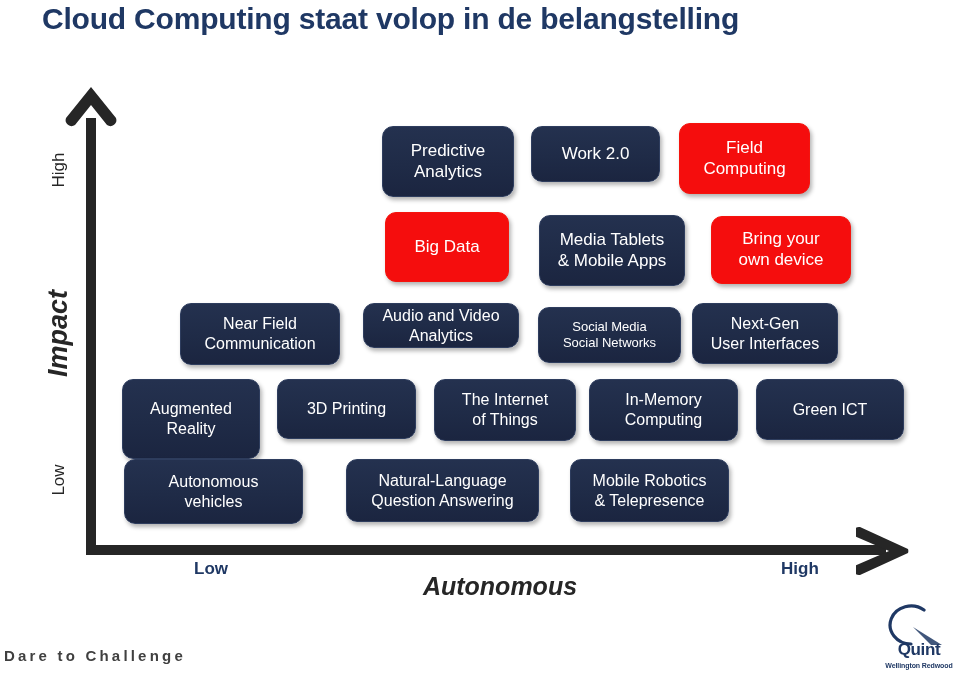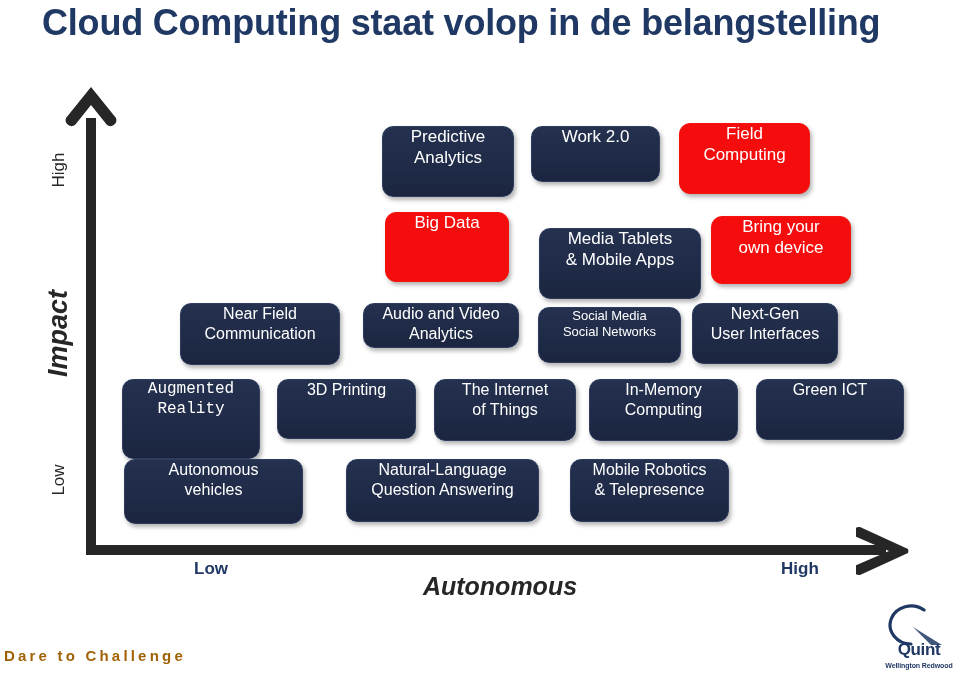--- a/index.html
+++ b/index.html
@@ -13,21 +13,21 @@
     font-family: "Liberation Sans", sans-serif;
     overflow: hidden;
     position: relative;
   }
 
   
   #slide-title {
     position: absolute;
     left: 42px;
     top: 2px;
-    font-size: 36px;
+    font-size: 30px;
     font-weight: bold;
     color: #1F3864;
     letter-spacing: -0.2px;
     white-space: nowrap;
   }
 
   
   .axis-line {
     position: absolute;
     background: #262626;
@@ -103,21 +103,21 @@
     color: #262626;
     white-space: nowrap;
   }
 
   
   .tech-box {
     position: absolute;
     border-radius: 11px;
     box-sizing: border-box;
     display: flex;
-    align-items: flex-start;
+    align-items: center;
     justify-content: center;
     text-align: center;
     color: #ffffff;
     line-height: 1.22;
     box-shadow: 2px 3px 4px rgba(0,0,0,0.30);
     padding: 0 4px;
   }
   .tech-box.navy {
     background: linear-gradient(180deg, #24314F 0%, #1F2B47 55%, #1B2540 100%);
     border: 1px solid #2E3D5E;
@@ -134,21 +134,21 @@
   .fs-16 { font-size: 16px; }
   .fs-13 { font-size: 13px; }
 
   
   #tagline {
     position: absolute;
     left: 4px;
     top: 647px;
     font-size: 15px;
     font-weight: bold;
-    color: #a16207;
+    color: #404040;
     letter-spacing: 3.2px;
     white-space: nowrap;
   }
   #logo {
     position: absolute;
     left: 878px;
     top: 604px;
     width: 82px;
     height: 68px;
   }
@@ -217,21 +217,21 @@
     <div class="tech-box navy" style="left: 531px; top: 126px; width: 129px; height: 56px;">
       <span class="label fs-17">Work 2.0</span>
     </div>
     <div class="tech-box red" style="left: 679px; top: 123px; width: 131px; height: 71px;">
       <span class="label fs-17">Field
 Computing</span>
     </div>
     <div class="tech-box red" style="left: 385px; top: 212px; width: 124px; height: 70px;">
       <span class="label fs-17">Big Data</span>
     </div>
-    <div class="tech-box navy" style="left: 539px; top: 228px; width: 162px; height: 71px;">
+    <div class="tech-box navy" style="left: 539px; top: 215px; width: 146px; height: 71px;">
       <span class="label fs-17">Media Tablets
 &amp; Mobile Apps</span>
     </div>
     <div class="tech-box red" style="left: 711px; top: 216px; width: 140px; height: 68px;">
       <span class="label fs-17">Bring your
 own device</span>
     </div>
     <div class="tech-box navy" style="left: 180px; top: 303px; width: 160px; height: 62px;">
       <span class="label fs-16">Near Field
 Communication</span>
@@ -241,21 +241,21 @@
 Analytics</span>
     </div>
     <div class="tech-box navy" style="left: 538px; top: 307px; width: 143px; height: 56px;">
       <span class="label fs-13">Social Media
 Social Networks</span>
     </div>
     <div class="tech-box navy" style="left: 692px; top: 303px; width: 146px; height: 61px;">
       <span class="label fs-16">Next-Gen
 User Interfaces</span>
     </div>
-    <div class="tech-box navy" style="left: 122px; top: 379px; width: 138px; height: 80px; font-family: Liberation Mono, monospace;">
+    <div class="tech-box navy" style="left: 122px; top: 379px; width: 138px; height: 80px;">
       <span class="label fs-16">Augmented
 Reality</span>
     </div>
     <div class="tech-box navy" style="left: 277px; top: 379px; width: 139px; height: 60px;">
       <span class="label fs-16">3D Printing</span>
     </div>
     <div class="tech-box navy" style="left: 434px; top: 379px; width: 142px; height: 62px;">
       <span class="label fs-16">The Internet
 of Things</span>
     </div>

